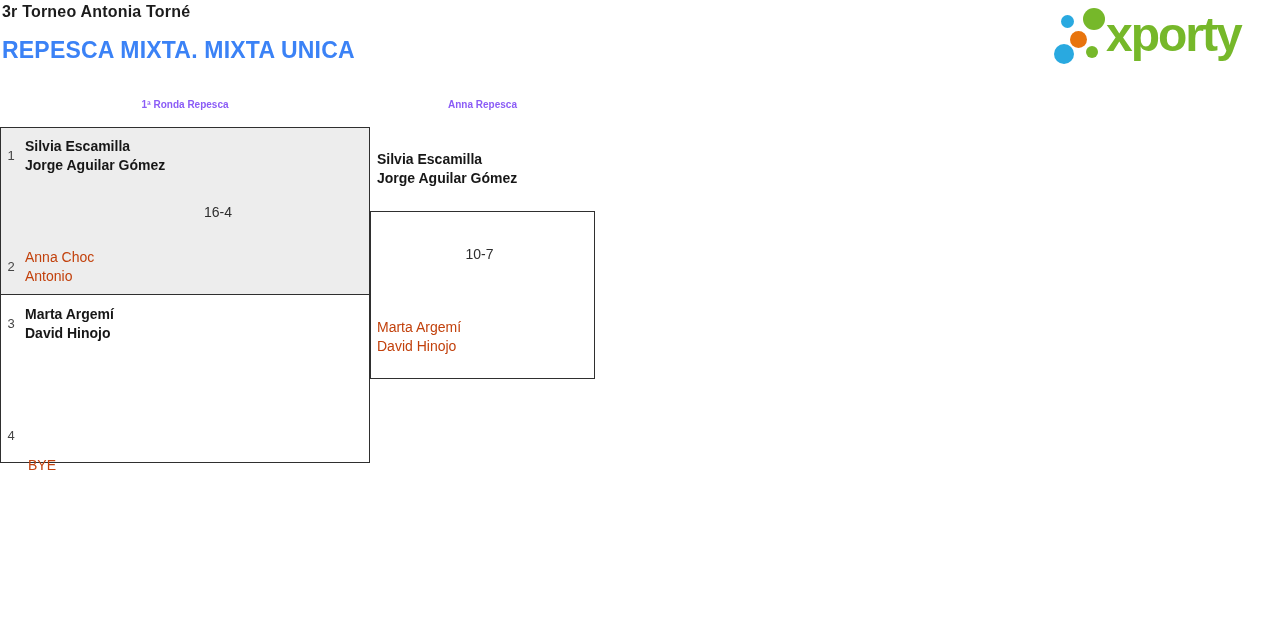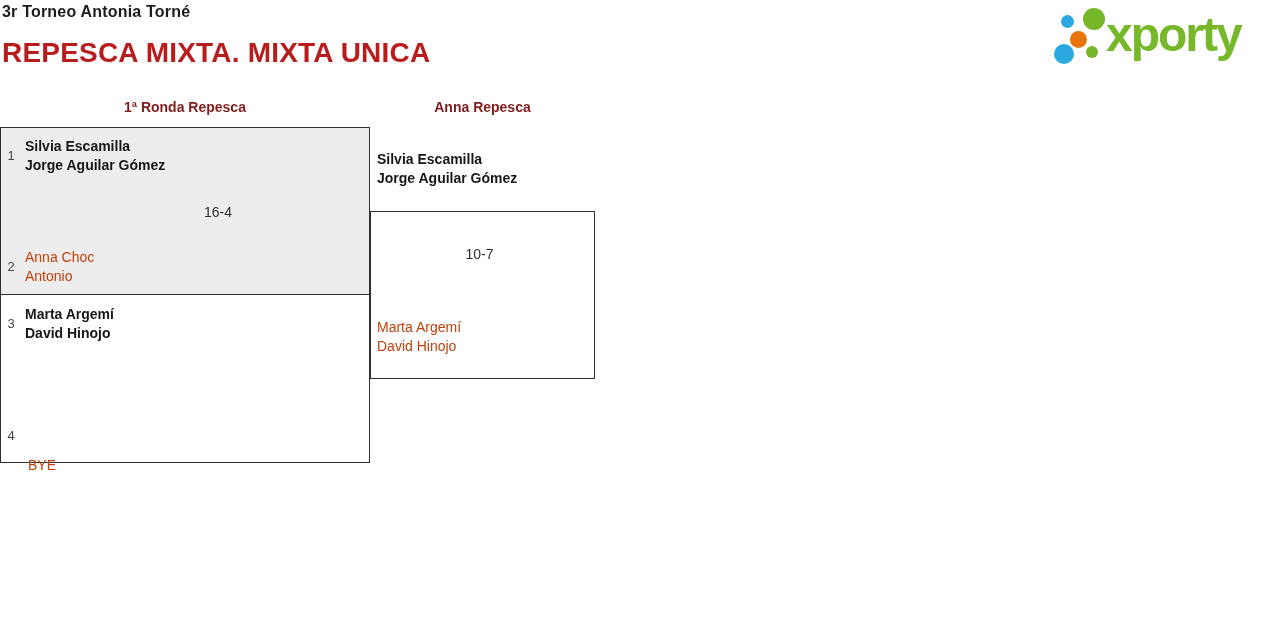--- a/index.html
+++ b/index.html
@@ -5,24 +5,24 @@
   html,body{margin:0;padding:0;}
   body{
     width:1280px;height:628px;position:relative;background:#ffffff;
     font-family:"Liberation Sans",sans-serif;overflow:hidden;
     -webkit-font-smoothing:antialiased;
   }
   .abs{position:absolute;}
 
   
   .title-line1{left:2px;top:3px;font-size:16px;font-weight:700;color:#1c1c1c;letter-spacing:0.2px;}
-  .title-line2{left:2px;top:37px;font-size:28px;font-weight:700;color:#b91c1c;letter-spacing:0.2px;}
+  .title-line2{left:2px;top:37px;font-size:23px;font-weight:700;color:#3b82f6;letter-spacing:0.2px;}
 
   
-  .round-header{top:99px;font-size:14px;font-weight:700;color:#7f1d1d;text-align:center;}
+  .round-header{top:99px;font-size:10px;font-weight:700;color:#8b5cf6;text-align:center;}
   .rh1{left:0;width:370px;}
   .rh2{left:370px;width:225px;}
 
   
   .match-box{border:1px solid #2f2f2f;box-sizing:border-box;background:#ffffff;}
   .box-m1{left:0;top:127px;width:370px;height:168px;background:#ededed;}
   .box-m2{left:0;top:295px;width:370px;height:168px;border-top:none;}
   .box-final{left:370px;top:211px;width:225px;height:168px;background:transparent;}
 
   

